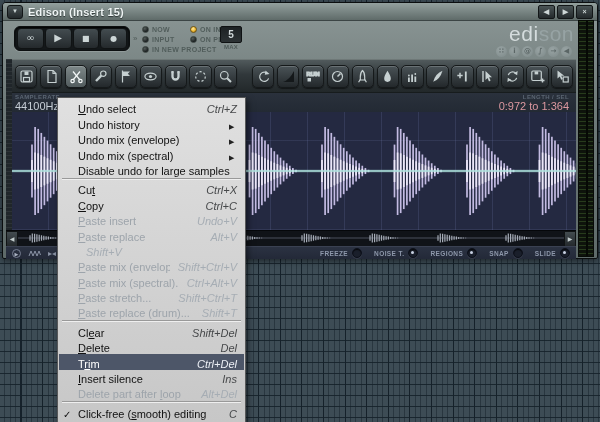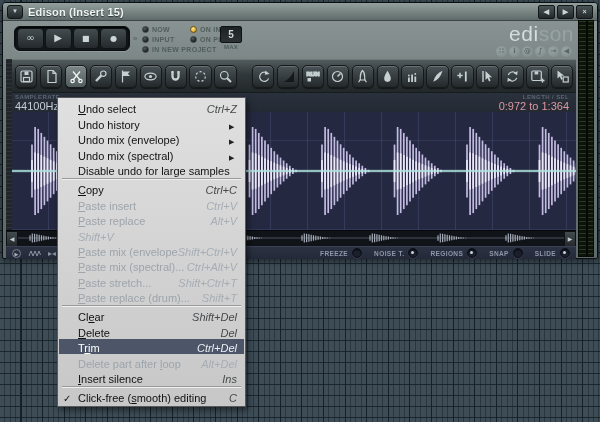--- a/index.html
+++ b/index.html
@@ -107,21 +107,21 @@
       repeating-linear-gradient(to bottom, #273b1c 0 1px, rgba(0,0,0,0) 1px 4px);}
   .leftgrip{position:absolute;left:3px;top:56px;width:6px;height:171px;background:#20262a;
     background-image:repeating-linear-gradient(to bottom, rgba(255,255,255,.06) 0 1px, rgba(0,0,0,0) 1px 4px);}
   
   .menu{position:absolute;left:57px;top:97px;width:189px;box-sizing:border-box;
     background:linear-gradient(#e0e0e0,#c7c7c7);border:1px solid #58595a;
     box-shadow:2px 3px 6px rgba(0,0,0,.5);padding:2px 1px;font-size:11px;color:#111;}
   .mi{height:15.4px;display:flex;align-items:flex-end;padding:0 7px 0 4px;white-space:nowrap;}
   .mi .chk{width:15px;font-size:10px;color:#111;flex:0 0 15px;}
   .mi .lbl{flex:1;overflow:hidden;}
-  .mi .sc{font-style:italic;color:#46484a;margin-left:0;}
+  .mi .sc{font-style:italic;color:#46484a;margin-left:8px;}
   .mi .sub{flex:0 0 8px;font-size:7px;margin-left:4px;color:#222;}
   .mi.dis{color:#9da4ab;} .mi.dis .sc{color:#a6adb4;} .mi.dis .chk{color:#9da4ab;}
   .mi.hl{background:#4d5668;color:#fff;} .mi.hl .sc{color:#eceff5;}
   .msep{height:1px;background:#999;border-bottom:1px solid #efefef;margin:1px 3px;}
   u{text-underline-offset:1px;}
 </style>
 </head>
 <body>
 
 <div class="edison">
@@ -836,27 +836,32 @@
       <span class="lbl">Undo mix (spectral)</span>
       <span class="sub">▶</span>
     </div>
     <div class="mi">
       <span class="chk"></span>
       <span class="lbl">Disable undo for large samples</span>
     </div>
     <div class="msep"></div>
     <div class="mi">
       <span class="chk"></span>
+      <span class="lbl">Cu<u>t</u></span>
+      <span class="sc">Ctrl+X</span>
+    </div>
+    <div class="mi">
+      <span class="chk"></span>
       <span class="lbl"><u>C</u>opy</span>
       <span class="sc">Ctrl+C</span>
     </div>
     <div class="mi dis">
       <span class="chk"></span>
       <span class="lbl"><u>P</u>aste insert</span>
-      <span class="sc">Ctrl+V</span>
+      <span class="sc">Undo+V</span>
     </div>
     <div class="mi dis">
       <span class="chk"></span>
       <span class="lbl"><u>P</u>aste replace</span>
       <span class="sc">Alt+V</span>
     </div>
     <div class="mi dis">
       <span class="chk"></span>
       <span class="sc">Shift+V</span>
     </div>
@@ -889,29 +894,29 @@
     <div class="mi">
       <span class="chk"></span>
       <span class="lbl"><u>D</u>elete</span>
       <span class="sc">Del</span>
     </div>
     <div class="mi hl">
       <span class="chk"></span>
       <span class="lbl">T<u>ri</u>m</span>
       <span class="sc">Ctrl+Del</span>
     </div>
+    <div class="mi">
+      <span class="chk"></span>
+      <span class="lbl"><u>I</u>nsert silence</span>
+      <span class="sc">Ins</span>
+    </div>
     <div class="mi dis">
       <span class="chk"></span>
       <span class="lbl">Delete part after <u>l</u>oop</span>
       <span class="sc">Alt+Del</span>
-    </div>
-    <div class="mi">
-      <span class="chk"></span>
-      <span class="lbl"><u>I</u>nsert silence</span>
-      <span class="sc">Ins</span>
     </div>
     <div class="msep"></div>
     <div class="mi">
       <span class="chk">✓</span>
       <span class="lbl">Click-free (<u>s</u>mooth) editing</span>
       <span class="sc">C</span>
     </div>
   </div>
 
 </body></html>

